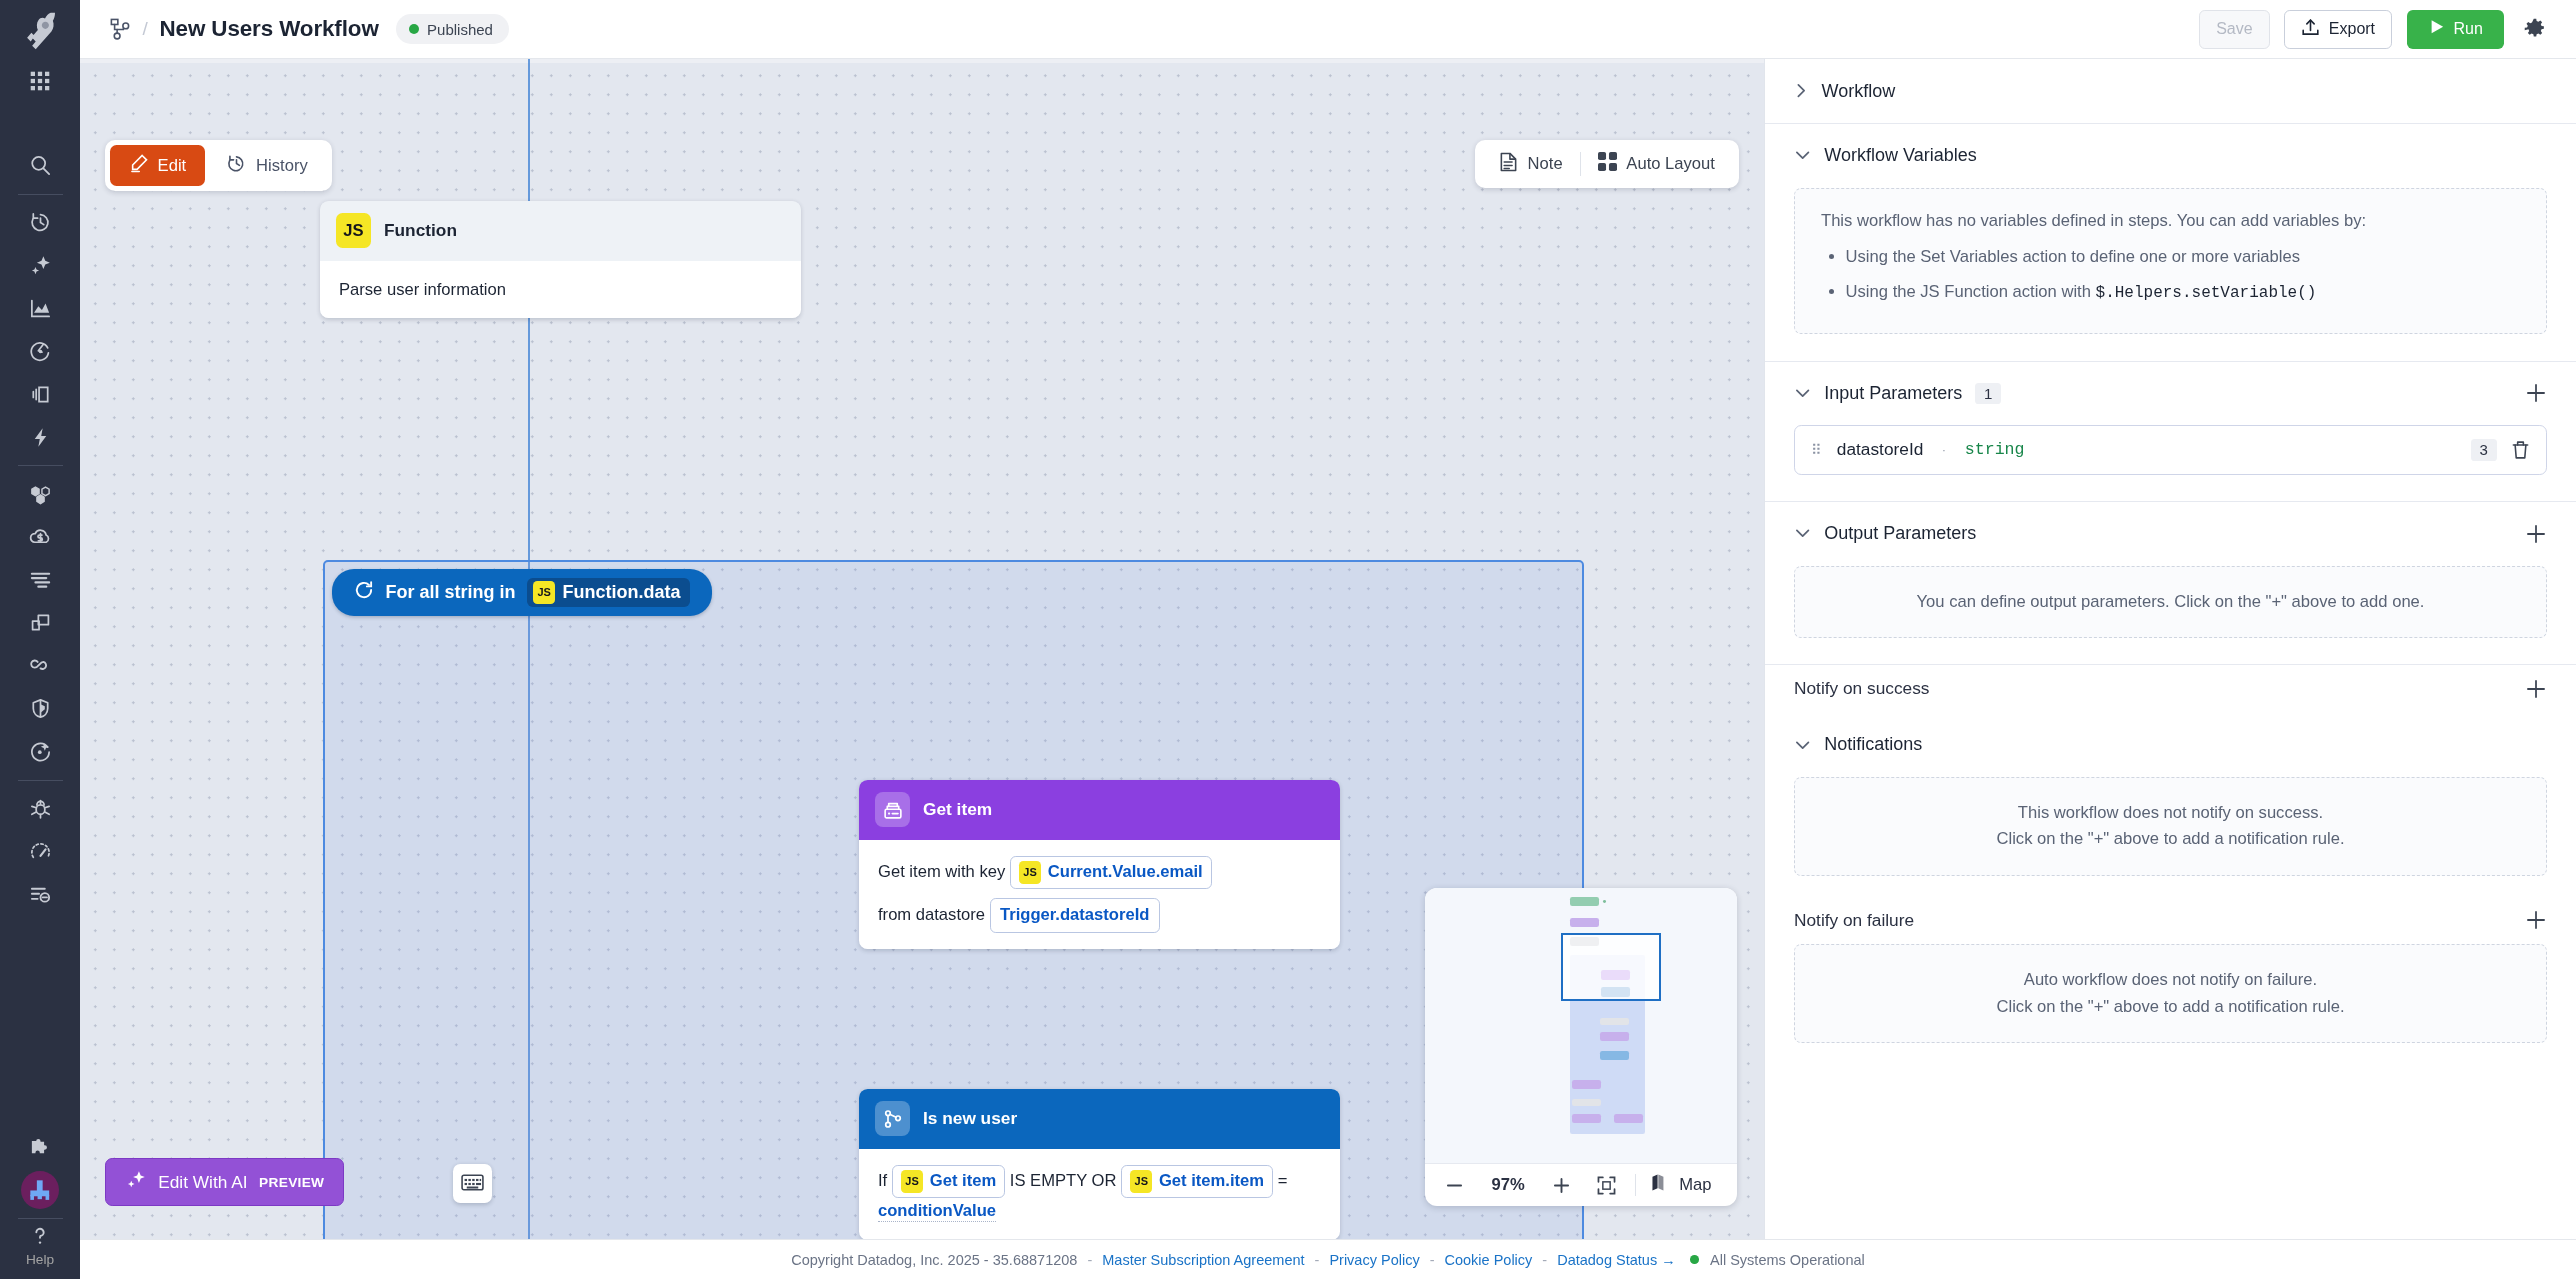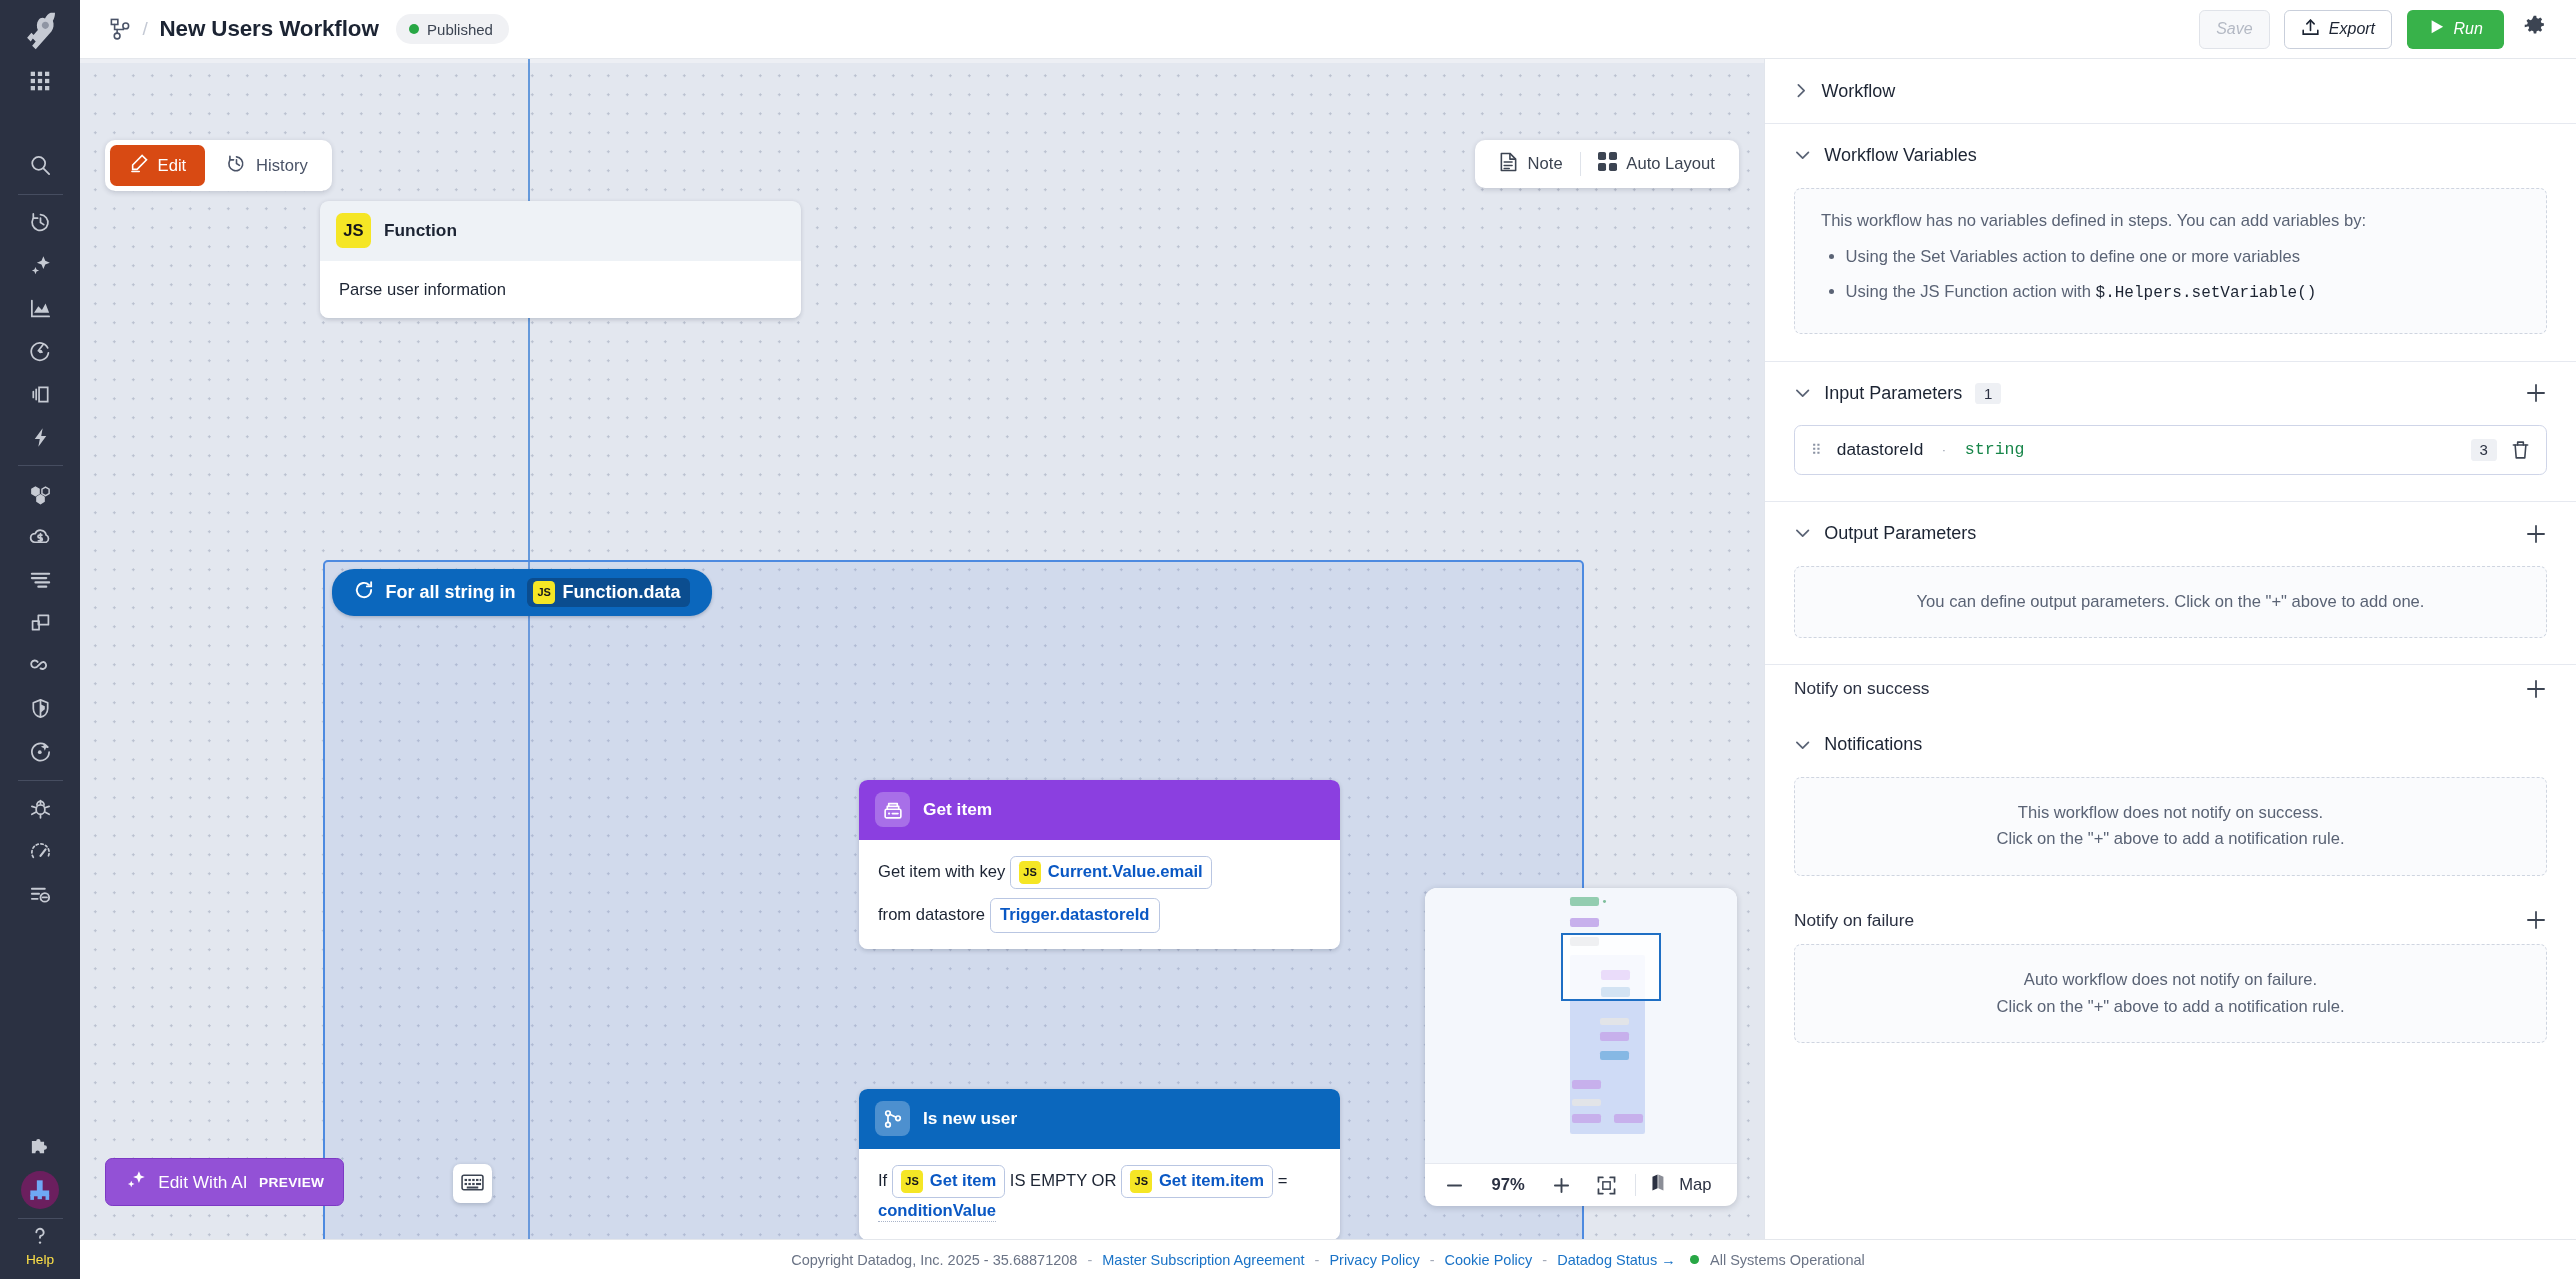--- a/index.html
+++ b/index.html
@@ -23,40 +23,40 @@
     color: #bcc2cc; cursor: pointer;
   }
   .navicon svg { display:block; }
   .navsep { width: 45px; height: 0.7px; background: #464d60; margin: 6.5px 0; }
   .navspacer { flex: 1 1 auto; }
   .avatar-nav {
     width: 38px; height: 38px; border-radius: 50%;
     background: #6b1f5e; display:flex; align-items:center; justify-content:center;
   }
   .helpbox { padding-bottom: 11.6px; display:flex; flex-direction:column; align-items:center; }
-  .helptext { color: #fde047; font-size: 13.7px; margin-top: 5px; }
+  .helptext { color: #a3a3a3; font-size: 13.7px; margin-top: 5px; }
 
   
   .maincol { flex: 1 1 auto; display: flex; flex-direction: column; min-width: 0; position: relative; }
 
   
   .topbar {
     height: 59px; background: #fff; border-bottom: 0.7px solid #e4e7ec;
     display: flex; align-items: center; padding: 0 24.6px 0 29px; flex: 0 0 59px;
   }
   .bc-icon { color: #4a5367; display:flex; align-items:center; margin-right: 11.6px; }
   .bc-slash { color: #c4c9d4; font-size: 19px; margin: 0 11.6px 0 0; font-weight: 300; }
   .wf-title { font-size: 22.4px; color: #1c2433; font-weight: 600; letter-spacing: -0.1px; }
   .pub-badge {
     margin-left: 17.3px; background: #f0f1f4; border-radius: 17.3px;
     padding: 6.5px 16px 6.5px 13px; display: flex; align-items: center; gap: 8px;
   }
   .pub-dot { width: 10px; height: 10px; border-radius: 50%; background: #28a745; }
   .pub-text { font-size: 15px; color: #3c4452; }
-  .topbar-right { margin-left: auto; display: flex; gap: 14.5px; font-style: italic; }
+  .topbar-right { margin-left: auto; display: flex; align-items: center; gap: 14.5px; }
   .btn {
     height: 39px; border-radius: 5.8px; display: flex; align-items: center; justify-content: center;
     gap: 8.7px; font-size: 16px; cursor: pointer; padding: 0 16px; border: 0.7px solid transparent;
     white-space: nowrap;
   }
   .btn-save { background: #f7f8fa; border-color: #e0e3e9; color: #b4b9c4; cursor: default; }
   .btn-export { background: #fff; border-color: #c9cfdb; color: #1c2433; }
   .btn-run { background: #38b24a; color: #fff; padding: 0 20px; }
   .gear-btn { width: 33px; height: 33px; display:flex; align-items:center; justify-content:center;
               color: #3c4452; cursor: pointer; }

